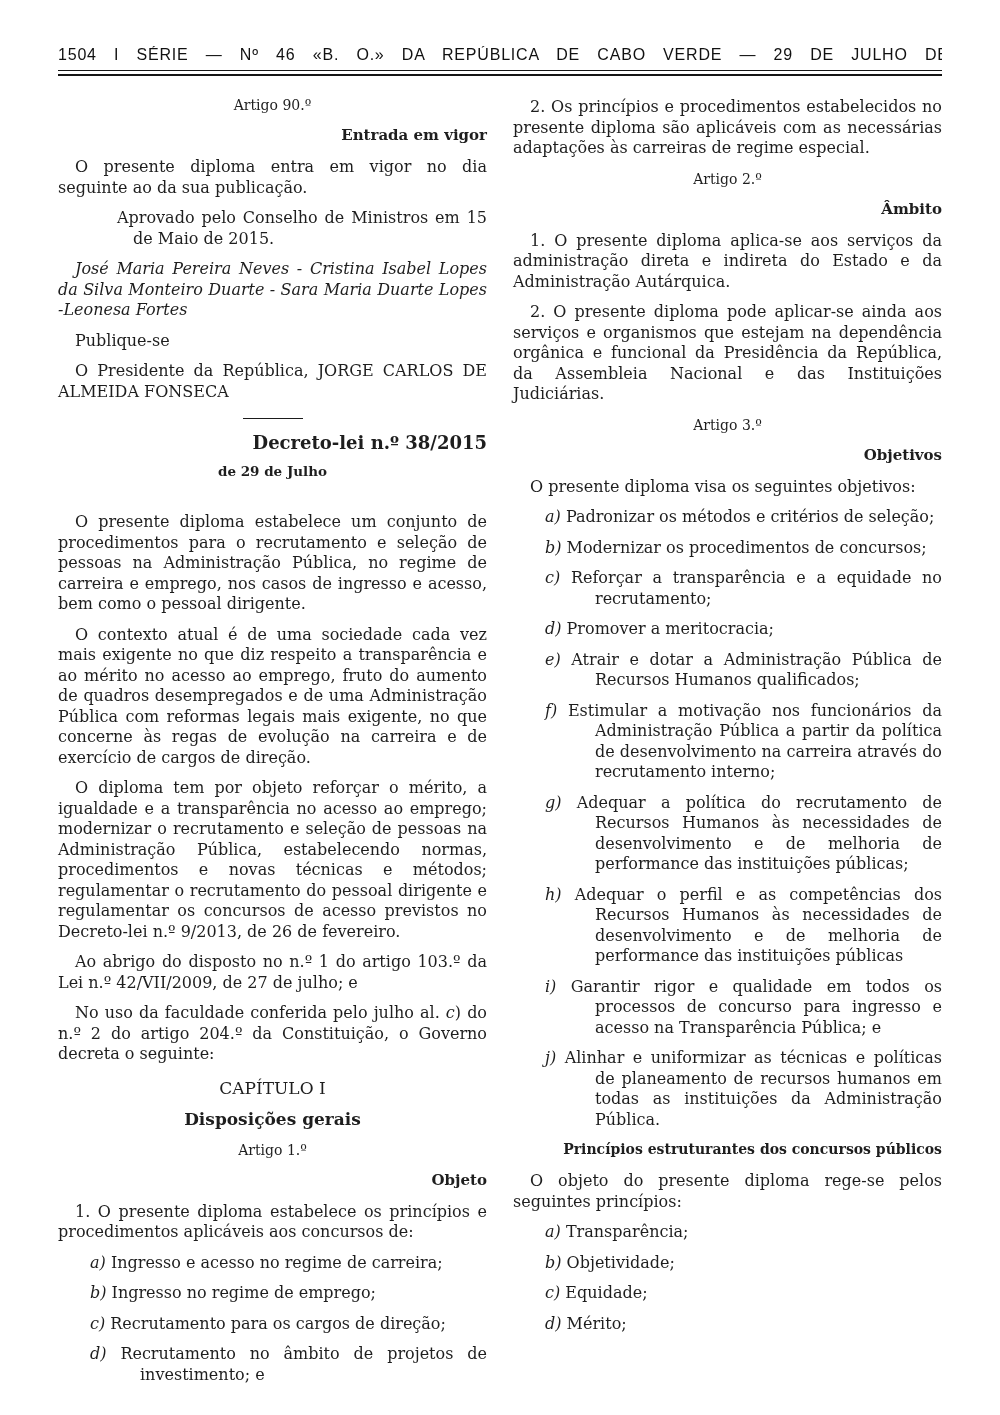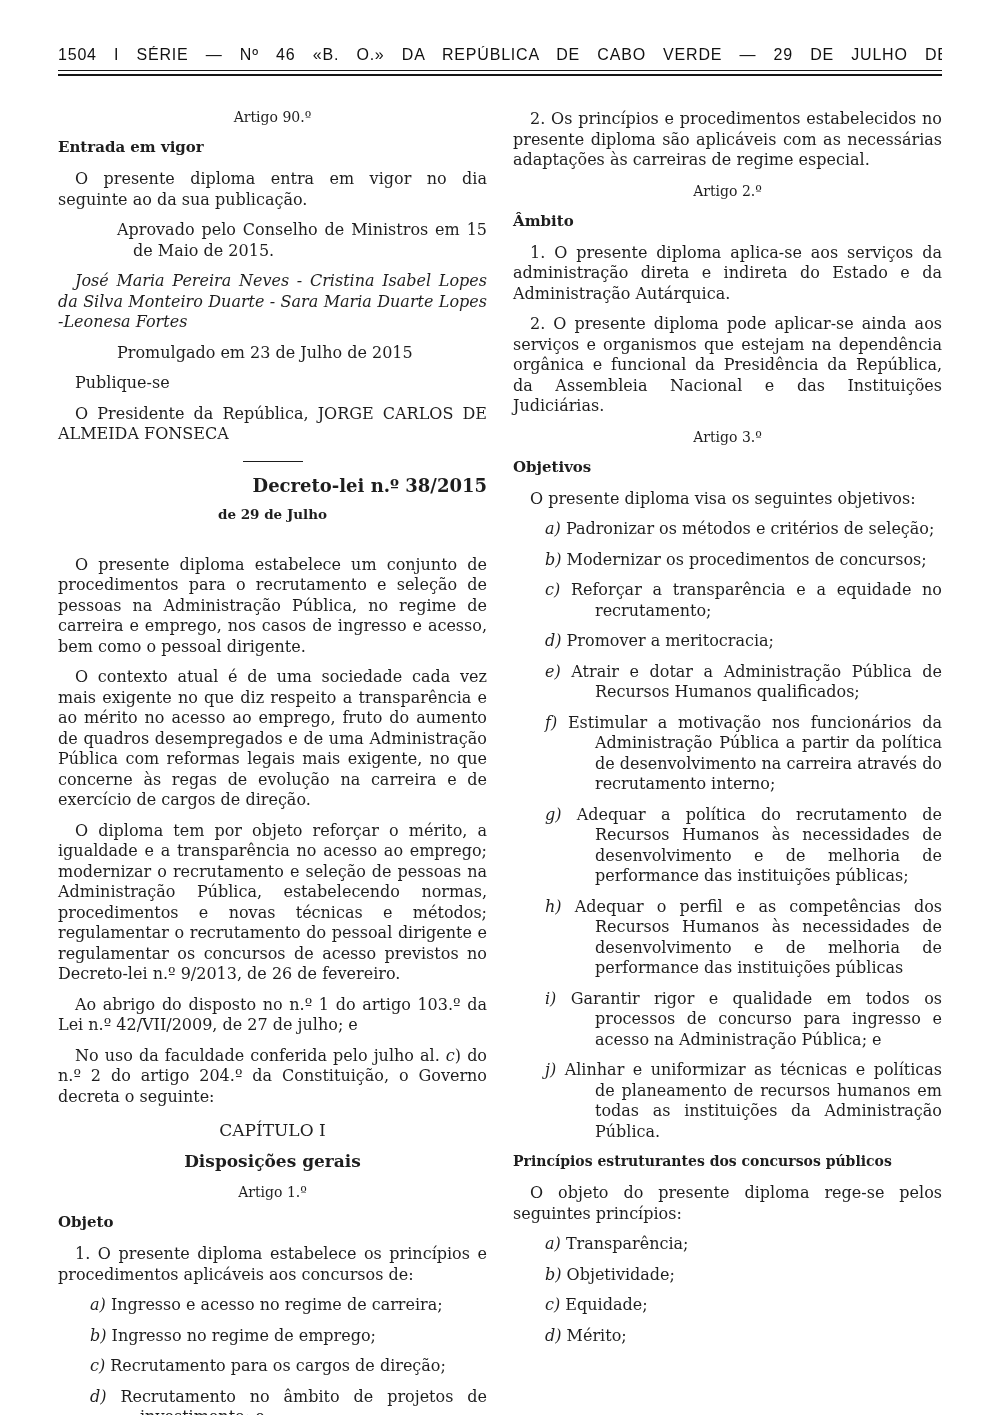--- a/index.html
+++ b/index.html
@@ -11,27 +11,27 @@
   .masthead { position:absolute; left:58px; right:58px; top:46px; }
   .masthead-line {
     font-family:"Liberation Sans", sans-serif; font-size:16px; color:#111;
     letter-spacing:0.8px; word-spacing:12px; white-space:nowrap; overflow:hidden;
   }
   .rule-thin  { border-top:1.5px solid #151515; margin-top:6px; }
   .rule-thick { border-top:2.5px solid #151515; margin-top:3px; }
   
   .columns { position:absolute; left:58px; top:88px; width:884px; display:flex; gap:26px; }
   .col { width:429px; font-size:16px; line-height:20.5px; }
-  .col > :first-child { margin-top:21px; }
+  .col > :first-child { margin-top:9px; }
   
   .p { margin:0 0 10px; text-align:justify; text-indent:17px; }
   .quote { margin:0 0 10px 75px; text-indent:-16px; text-align:justify; }
   .sig { font-style:italic; }
   .art-num { text-align:center; font-size:14px; line-height:17px; margin:12px 0; }
-  .art-title { text-align:left; font-weight:bold; font-size:15px; line-height:18px; margin:0 0 13px; }
+  .art-title { text-align:right; font-weight:bold; font-size:15px; line-height:18px; margin:0 0 13px; }
   .art-title.small { font-size:14px; }
   .chapter-num { text-align:center; font-size:17px; line-height:21px; margin:13px 0 10px; }
   .chapter-title { text-align:center; font-weight:bold; font-size:17px; line-height:21px; margin:0 0 12px; }
   .decree-title { text-align:right; font-weight:bold; font-size:18px; line-height:22px; margin:0 0 9px; }
   .decree-sub { text-align:center; font-weight:bold; font-size:13.5px; line-height:17px; margin:0 0 32px; }
   .divider { width:60px; border-top:1.6px solid #1b1b1b; margin:16px auto 13px; }
   .li { margin:0 0 10px; padding-left:82px; text-indent:-50px; text-align:justify; }
   .li i { font-style:italic; }
 </style>
 </head>
@@ -47,21 +47,20 @@
 
   <div class="columns">
 
     <div class="col">
       <div class="art-num">Artigo 90.º</div>
       <div class="art-title">Entrada em vigor</div>
 
       <p class="p">O presente diploma entra em vigor no dia seguinte ao da sua publicação.</p>
       <p class="quote">Aprovado pelo Conselho de Ministros em 15 de Maio de 2015.</p>
       <p class="p sig">José Maria Pereira Neves - Cristina Isabel Lopes da Silva Monteiro Duarte - Sara Maria Duarte Lopes -Leonesa Fortes</p>
-      <p class="quote">Promulgado em 23 de Julho de 2015</p>
       <p class="p">Publique-se</p>
       <p class="p">O Presidente da República, JORGE CARLOS DE ALMEIDA FONSECA</p>
 
       <div class="divider"></div>
 
       <div class="decree-title">Decreto-lei n.º 38/2015</div>
       <div class="decree-sub">de 29 de Julho</div>
 
       <p class="p">O presente diploma estabelece um conjunto de procedimentos para o recrutamento e seleção de pessoas na Administração Pública, no regime de carreira e emprego, nos casos de ingresso e acesso, bem como o pessoal dirigente.</p>
       <p class="p">O contexto atual é de uma sociedade cada vez mais exigente no que diz respeito a transparência e ao mérito no acesso ao emprego, fruto do aumento de quadros desempregados e de uma Administração Pública com reformas legais mais exigente, no que concerne às regas de evolução na carreira e de exercício de cargos de direção.</p>
@@ -98,21 +97,21 @@
       <p class="p">O presente diploma visa os seguintes objetivos:</p>
 
       <div class="li"><i>a)</i> <span>Padronizar os métodos e critérios de seleção;</span></div>
       <div class="li"><i>b)</i> <span>Modernizar os procedimentos de concursos;</span></div>
       <div class="li"><i>c)</i> <span>Reforçar a transparência e a equidade no recrutamento;</span></div>
       <div class="li"><i>d)</i> <span>Promover a meritocracia;</span></div>
       <div class="li"><i>e)</i> <span>Atrair e dotar a Administração Pública de Recursos Humanos qualificados;</span></div>
       <div class="li"><i>f)</i> <span>Estimular a motivação nos funcionários da Administração Pública a partir da política de desenvolvimento na carreira através do recrutamento interno;</span></div>
       <div class="li"><i>g)</i> <span>Adequar a política do recrutamento de Recursos Humanos às necessidades de desenvolvimento e de melhoria de performance das instituições públicas;</span></div>
       <div class="li"><i>h)</i> <span>Adequar o perfil e as competências dos Recursos Humanos às necessidades de desenvolvimento e de melhoria de performance das instituições públicas</span></div>
-      <div class="li"><i>i)</i> <span>Garantir rigor e qualidade em todos os processos de concurso para ingresso e acesso na Administração Pública; e</span></div>
+      <div class="li"><i>i)</i> <span>Garantir rigor e qualidade em todos os processos de concurso para ingresso e acesso na Transparência Pública; e</span></div>
       <div class="li"><i>j)</i> <span>Alinhar e uniformizar as técnicas e políticas de planeamento de recursos humanos em todas as instituições da Administração Pública.</span></div>
 
       <div class="art-title small">Princípios estruturantes dos concursos públicos</div>
 
       <p class="p">O objeto do presente diploma rege-se pelos seguintes princípios:</p>
 
       <div class="li"><i>a)</i> <span>Transparência;</span></div>
       <div class="li"><i>b)</i> <span>Objetividade;</span></div>
       <div class="li"><i>c)</i> <span>Equidade;</span></div>
       <div class="li"><i>d)</i> <span>Mérito;</span></div>

